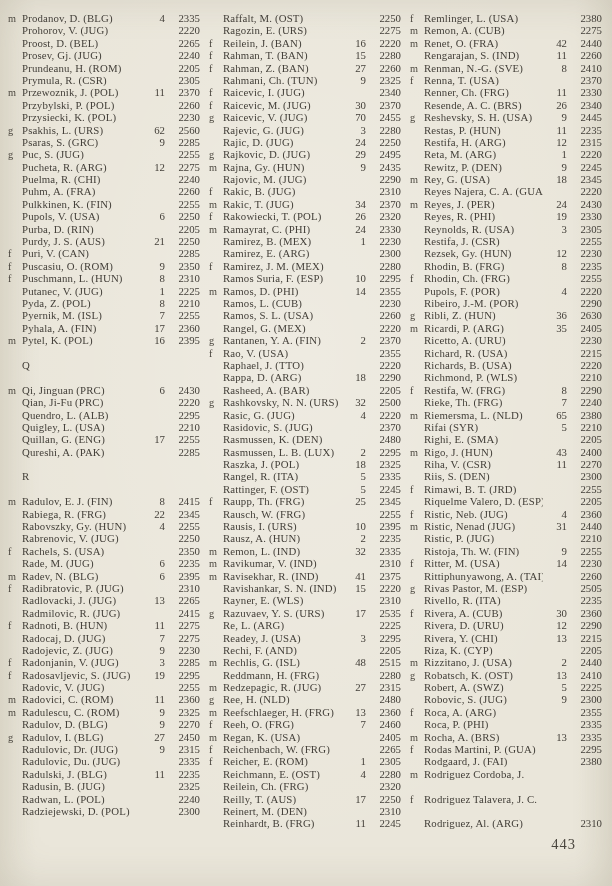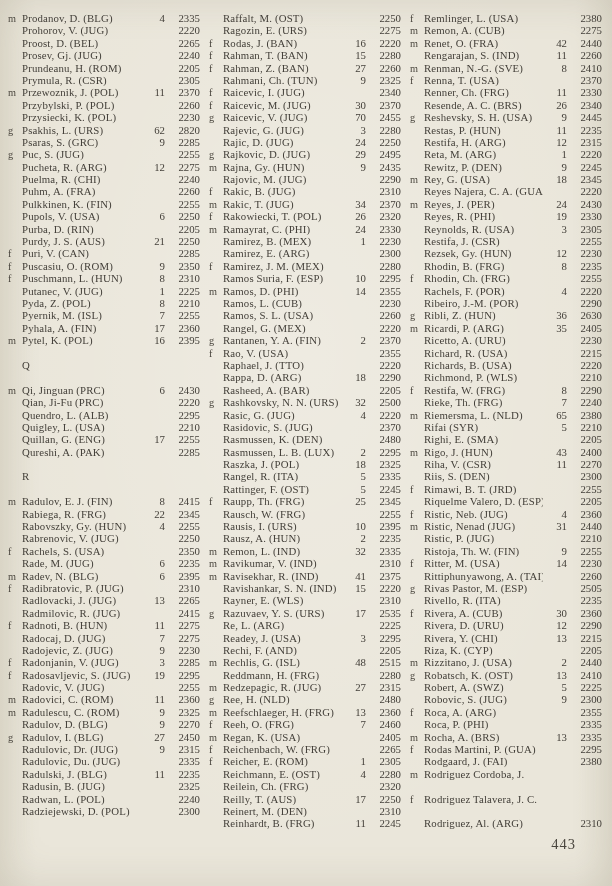--- a/index.html
+++ b/index.html
@@ -137,21 +137,21 @@
         <div class="row">
           <span class="t"></span>
           <span class="n">Przysiecki, K. (POL)</span>
           <span class="g"></span>
           <span class="r">2230</span>
         </div>
         <div class="row">
           <span class="t">g</span>
           <span class="n">Psakhis, L. (URS)</span>
           <span class="g">62</span>
-          <span class="r">2820</span>
+          <span class="r">2560</span>
         </div>
         <div class="row">
           <span class="t"></span>
           <span class="n">Psaras, S. (GRC)</span>
           <span class="g">9</span>
           <span class="r">2285</span>
         </div>
         <div class="row">
           <span class="t">g</span>
           <span class="n">Puc, S. (JUG)</span>
@@ -461,21 +461,21 @@
           <span class="r">2250</span>
         </div>
         <div class="row">
           <span class="t"></span>
           <span class="n">Ragozin, E. (URS)</span>
           <span class="g"></span>
           <span class="r">2275</span>
         </div>
         <div class="row">
           <span class="t">f</span>
-          <span class="n">Rodas, J. (BAN)</span>
+          <span class="n">Reilein, J. (BAN)</span>
           <span class="g">16</span>
           <span class="r">2220</span>
         </div>
         <div class="row">
           <span class="t">f</span>
           <span class="n">Rahman, T. (BAN)</span>
           <span class="g">15</span>
           <span class="r">2280</span>
         </div>
         <div class="row">
@@ -979,21 +979,21 @@
           <span class="r">2235</span>
         </div>
         <div class="row">
           <span class="t">f</span>
           <span class="n">Rhodin, Ch. (FRG)</span>
           <span class="g"></span>
           <span class="r">2255</span>
         </div>
         <div class="row">
           <span class="t"></span>
-          <span class="n">Rachels, F. (POR)</span>
+          <span class="n">Pupols, F. (POR)</span>
           <span class="g">4</span>
           <span class="r">2220</span>
         </div>
         <div class="row">
           <span class="t"></span>
           <span class="n">Ribeiro, J.-M. (POR)</span>
           <span class="g"></span>
           <span class="r">2290</span>
         </div>
         <div class="row">

